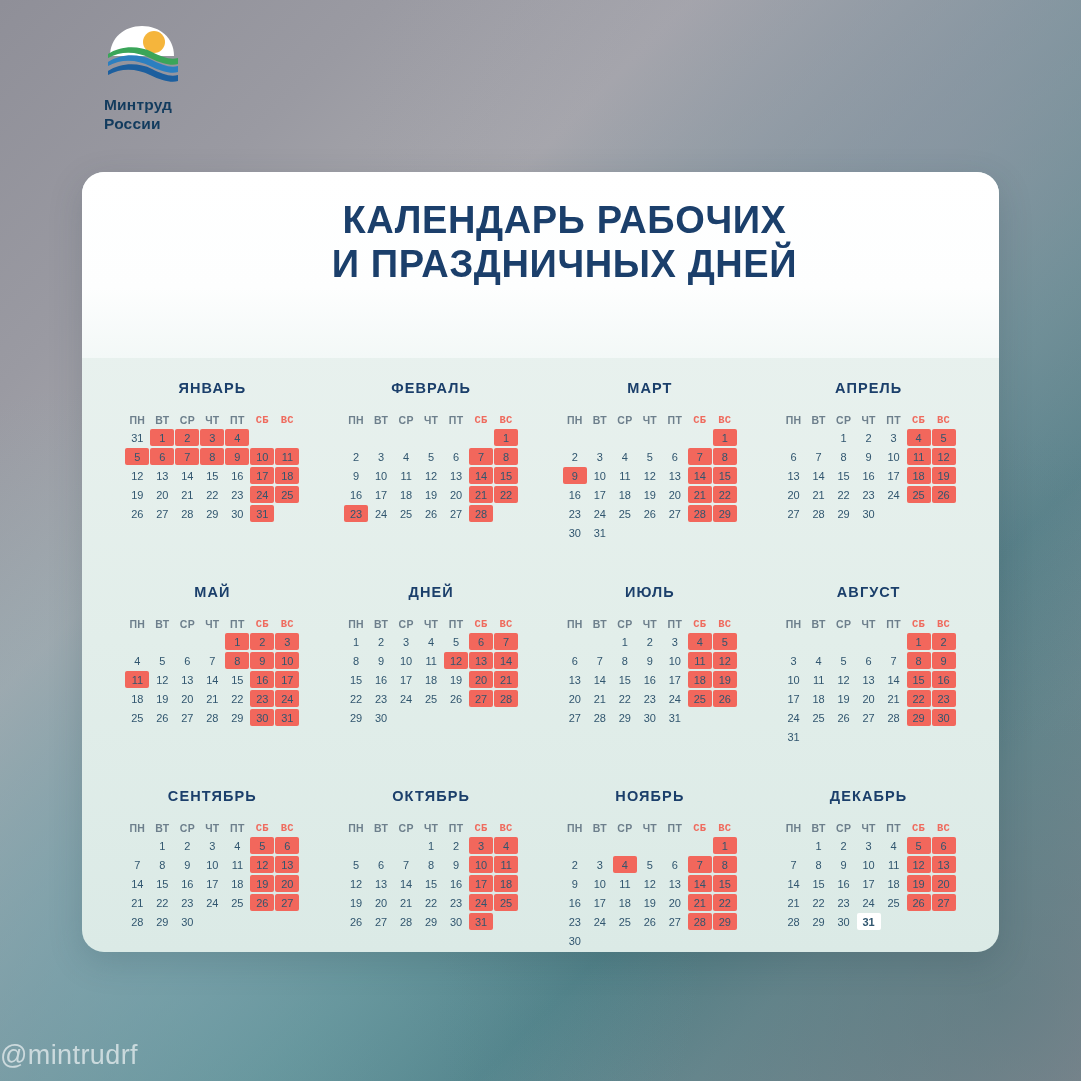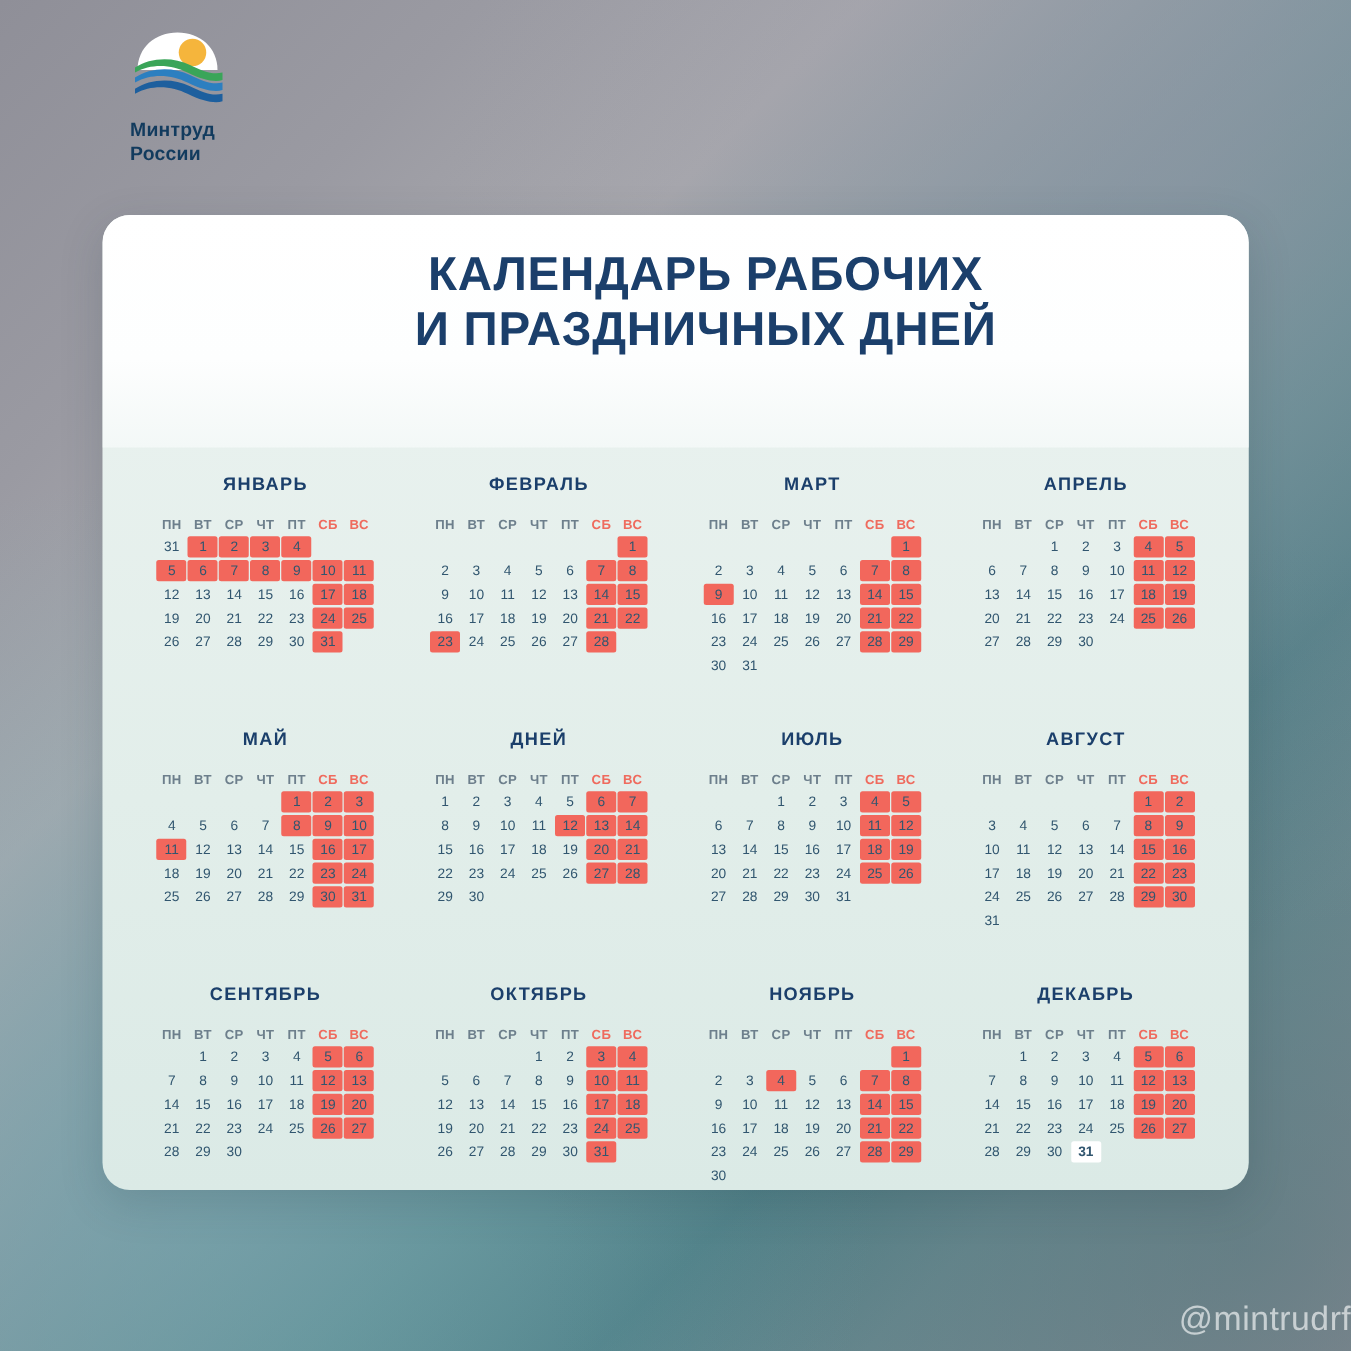--- a/index.html
+++ b/index.html
@@ -107,21 +107,21 @@
   }
   table.cal th {
     width: 24px;
     height: 15px;
     font-size: 10.5px;
     font-weight: bold;
     color: #6d7f8c;
     letter-spacing: .3px;
     padding: 0;
   }
-  table.cal th.we { color: #ef6b5e; }
+  table.cal th.we { color: #ef6b5e; font-family: Liberation Mono, monospace; }
   table.cal td {
     width: 24px;
     height: 17px;
     font-size: 11px;
     color: #31566f;
     padding: 0;
     text-align: center;
     vertical-align: middle;
     border-radius: 2px;
   }
@@ -136,21 +136,21 @@
     font-weight: bold;
   }
   td.pale { color: #9fb3bf; }
   td.empty { color: transparent; }
 
   .watermark {
     position: absolute;
     left: 0;
     right: 0;
     top: 1040px;
-    text-align: right;
+    text-align: left;
     font-size: 27px;
     color: rgba(255,255,255,0.62);
     letter-spacing: .4px;
   }
 </style>
 </head>
 <body>
 
 <div class="bg-wash"></div>
 

